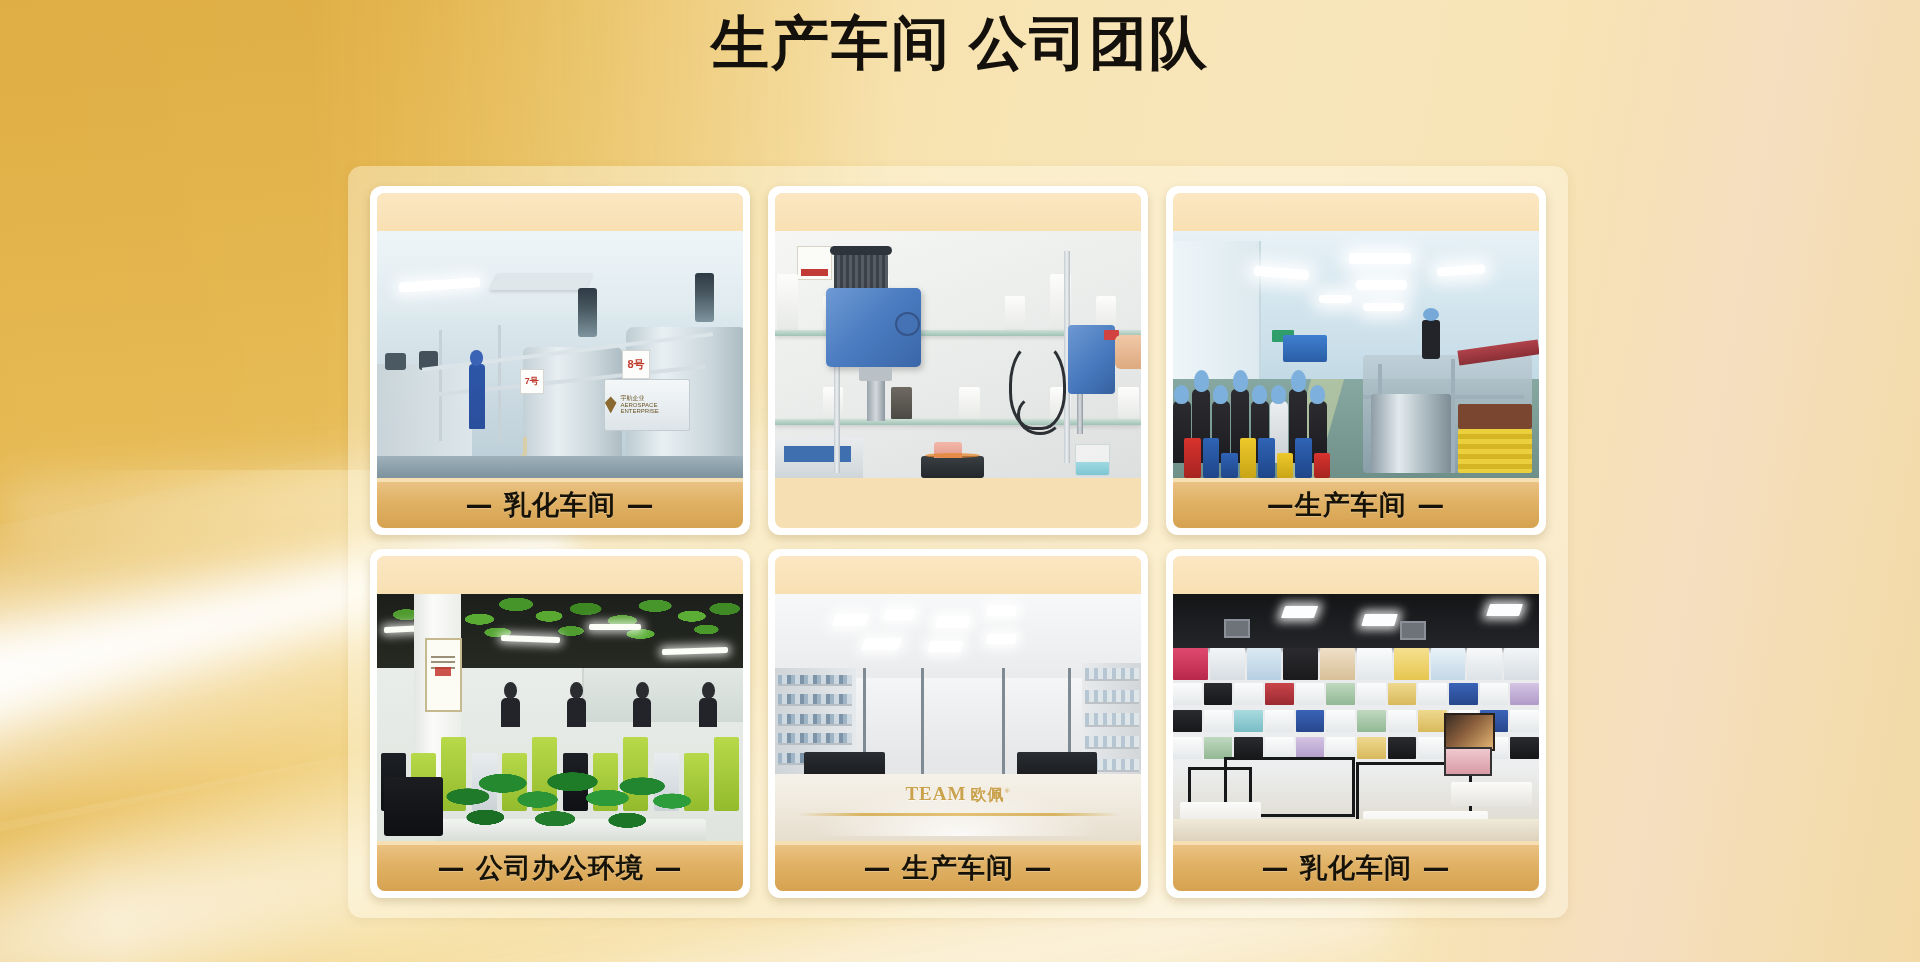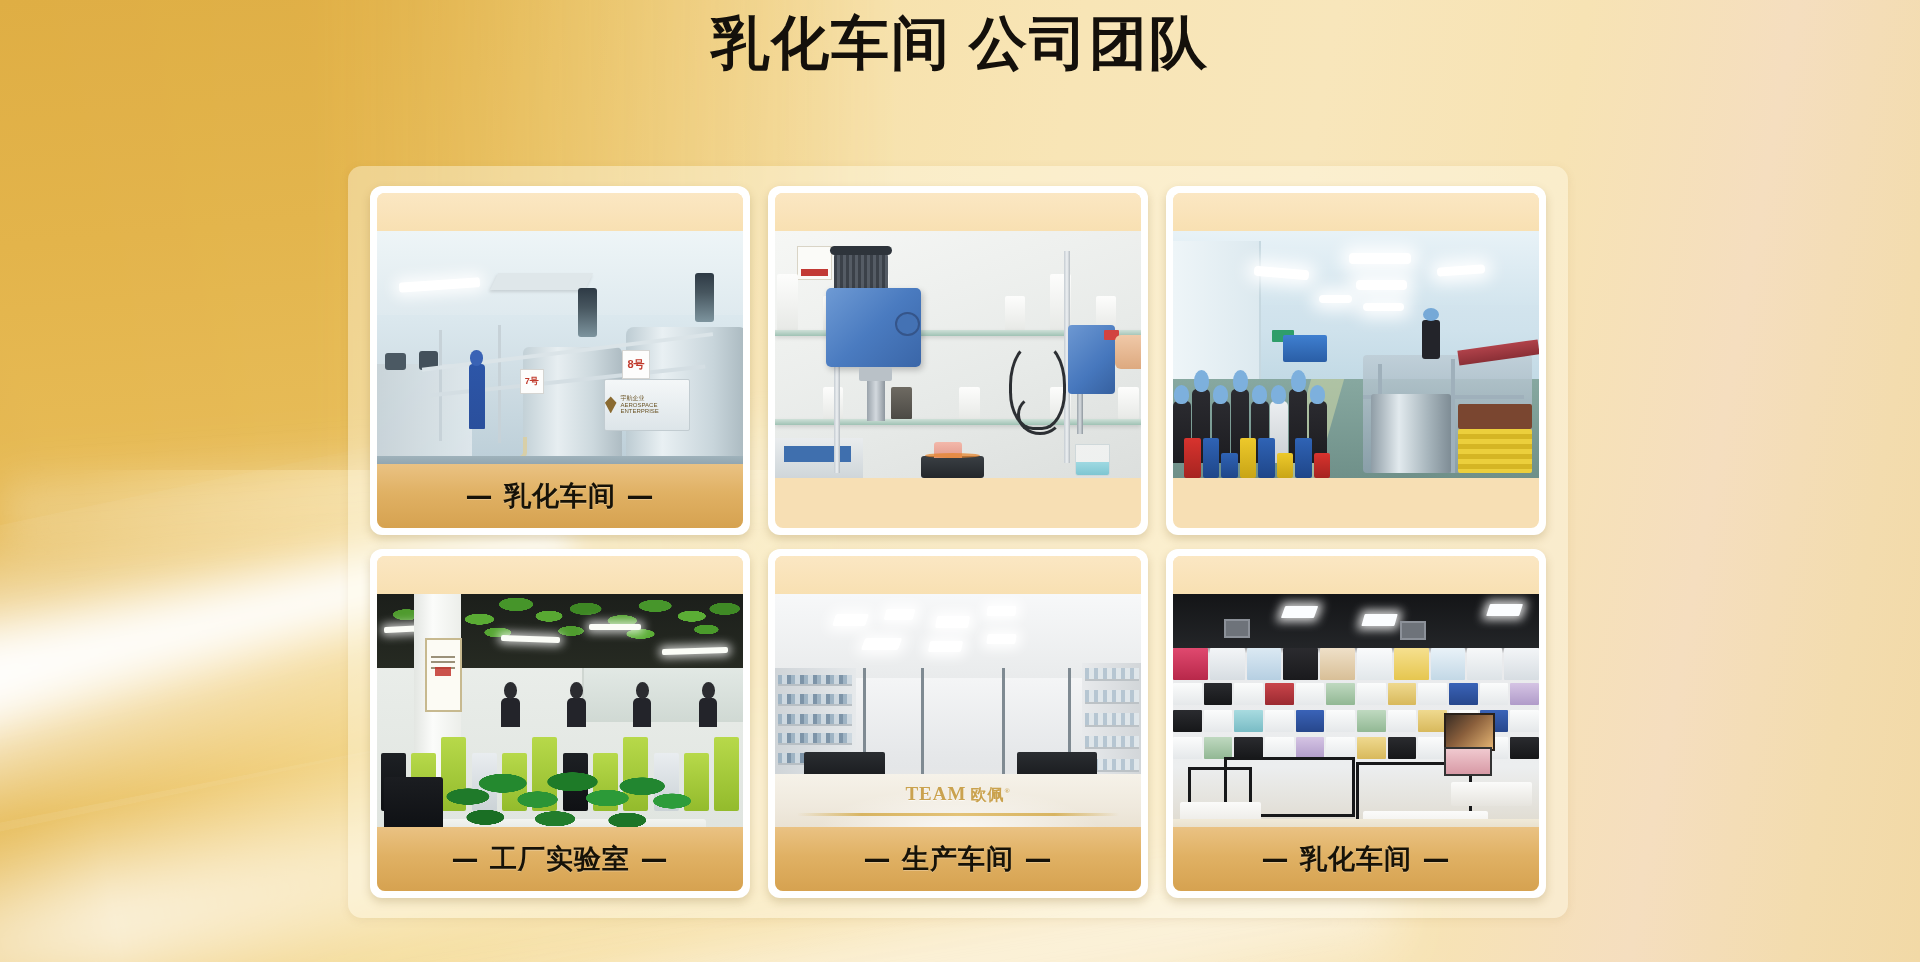--- a/index.html
+++ b/index.html
@@ -122,21 +122,21 @@
     border-radius:8px;overflow:hidden;
     background:#f7dfb4;
   }
   .photo{
     position:absolute;left:0;right:0;
     top:38px;bottom:50px;
     overflow:hidden;
     background:#cfd9dd;
   }
   .caption{
-    position:absolute;left:0;right:0;bottom:0;height:64px;
+    position:absolute;left:0;right:0;bottom:0;height:46px;
     background:linear-gradient(to bottom,#e7b96f 0%,#dfae5e 40%,#d8a css 60%,#d2a053 100%);
     background:linear-gradient(to bottom,#eac283 0%,#e0b164 45%,#d6a250 100%);
     display:flex;align-items:center;justify-content:center;
     color:#161208;
     font-family:"DejaVu Serif","Liberation Serif",serif;
     font-weight:700;font-size:27px;letter-spacing:1px;
     text-shadow:0 1px 0 rgba(255,255,255,.25);
   }
   .top-band{
     position:absolute;left:0;right:0;top:0;height:38px;
@@ -388,21 +388,21 @@
   <div class="bg-base"></div>
   <div class="bg-top"></div>
   <div class="sheen"></div>
   <div class="streak streak1"></div>
   <div class="streak streak3"></div>
   <div class="streak streak2"></div>
   <div class="streak streak4"></div>
 
   <div class="header">
     <div class="title">
-      <span>乳化车间</span><span class="gap"></span><span>公司团队</span>
+      <span>生产车间</span><span class="gap"></span><span>公司团队</span>
     </div>
   </div>
 
   <div class="panel"></div>
 
   <div class="grid">
 
     <div class="card">
       <div class="card-inner">
         <div class="top-band"></div>
@@ -536,20 +536,21 @@
             <i class="cr red"></i>
               <i class="cr blue"></i>
               <i class="cr blue s"></i>
               <i class="cr yellow"></i>
             <i class="cr blue"></i>
               <i class="cr yellow s"></i>
               <i class="cr blue"></i>
               <i class="cr red s"></i>
           </div>
         </div>
+        <div class="caption">—生产车间 —</div>
       </div>
     </div>
 
     <div class="card">
       <div class="card-inner">
         <div class="top-band"></div>
         <div class="photo p4">
           <div class="darkceil"></div>
           <div class="vine"></div>
           <div class="ceillamp c1"></div>
@@ -579,21 +580,21 @@
               <i class="cube tall"></i>
           </div>
           <div class="person" style="left:34%"></div>
           <div class="person" style="left:52%"></div>
           <div class="person" style="left:70%"></div>
           <div class="person" style="left:88%"></div>
           <div class="planter"></div>
           <div class="plants"></div>
           <div class="bigmon"></div>
         </div>
-        <div class="caption">— 工厂实验室 —</div>
+        <div class="caption">— 公司办公环境 —</div>
       </div>
     </div>
 
     <div class="card">
       <div class="card-inner">
         <div class="top-band"></div>
         <div class="photo p5">
           <div class="ceilp"></div>
           <div class="panelLight a"></div>
             <div class="panelLight b"></div>

